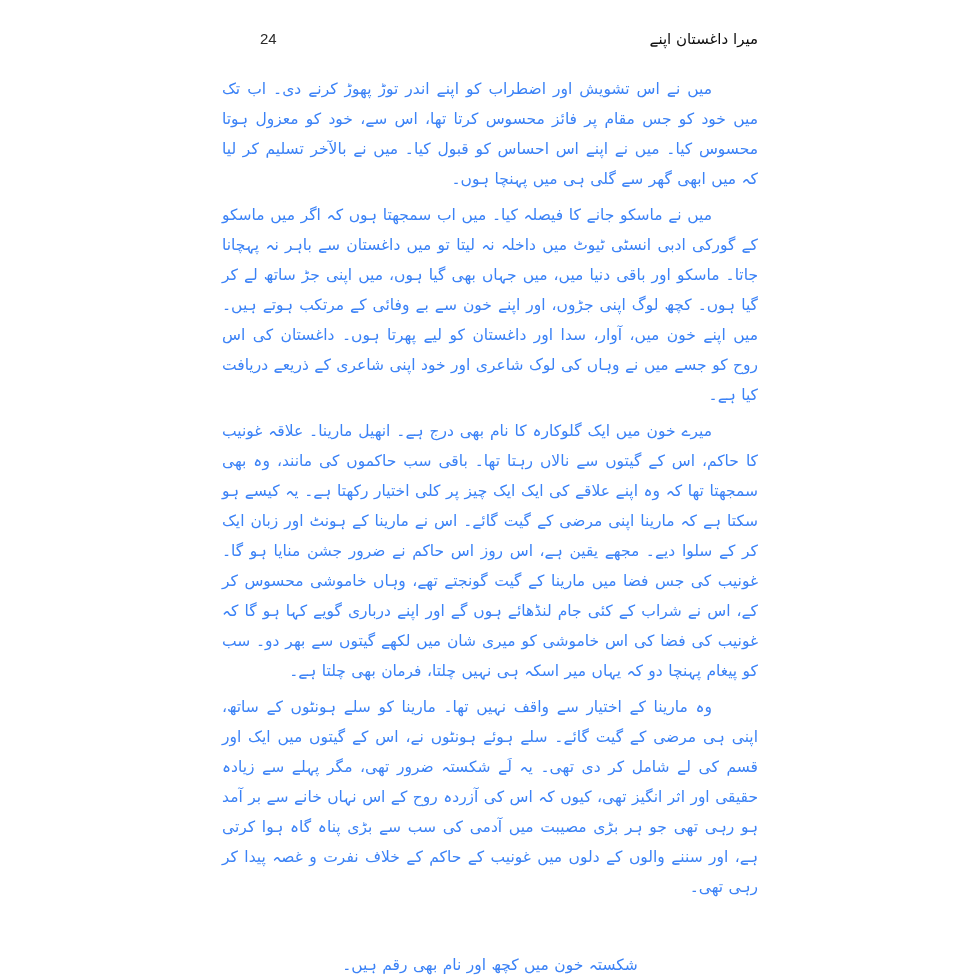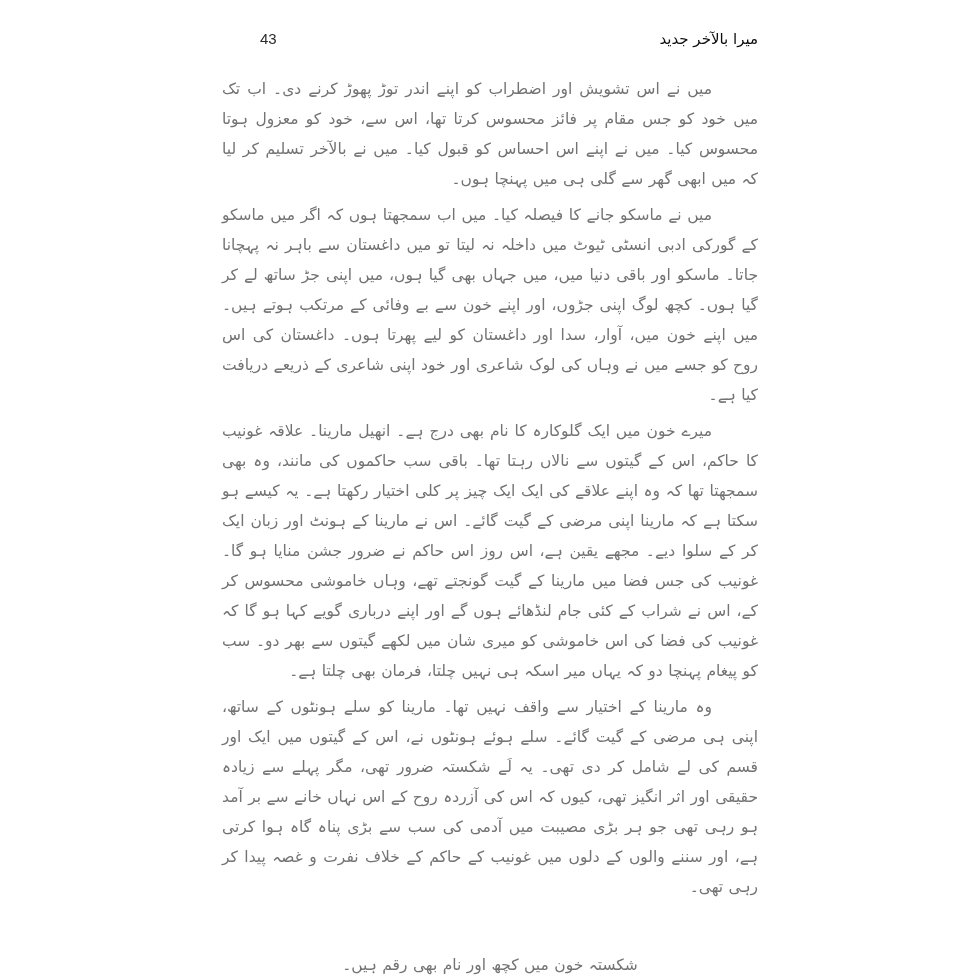--- a/index.html
+++ b/index.html
@@ -78,21 +78,21 @@
     text-align: justify;
     text-align-last: right;
   }
 
   .para {
     direction: rtl;
     unicode-bidi: isolate;
     font-family: "DejaVu Sans", "Liberation Sans", sans-serif;
     font-size: 15.5px;
     line-height: 30px;
-    color: #737373;
+    color: #3b82f6;
     text-align: justify;
     text-align-last: right;
     text-indent: 46px;
     margin: 0 0 6px 0;
     word-spacing: 0.5px;
     hyphens: none;
   }
 
   .para:last-child {
     margin-bottom: 0;
@@ -108,23 +108,23 @@
     text-align: center;
     text-align-last: center;
   }
 </style>
 </head>
 <body>
 
 <div class="page">
 
   <div class="page-header">
-    <div class="header-title">میرا بالآخر جدید</div>
+    <div class="header-title">میرا داغستان اپنے</div>
     <div class="header-spacer"></div>
-    <div class="header-folio">43</div>
+    <div class="header-folio">24</div>
   </div>
 
   <div class="body-block">
     <p class="para">میں نے اس تشویش اور اضطراب کو اپنے اندر توڑ پھوڑ کرنے دی۔ اب تک میں خود کو جس مقام پر فائز محسوس کرتا تھا، اس سے، خود کو معزول ہوتا محسوس کیا۔ میں نے اپنے اس احساس کو قبول کیا۔ میں نے بالآخر تسلیم کر لیا کہ میں ابھی گھر سے گلی ہی میں پہنچا ہوں۔</p>
     <p class="para">میں نے ماسکو جانے کا فیصلہ کیا۔ میں اب سمجھتا ہوں کہ اگر میں ماسکو کے گورکی ادبی انسٹی ٹیوٹ میں داخلہ نہ لیتا تو میں داغستان سے باہر نہ پہچانا جاتا۔ ماسکو اور باقی دنیا میں، میں جہاں بھی گیا ہوں، میں اپنی جڑ ساتھ لے کر گیا ہوں۔ کچھ لوگ اپنی جڑوں، اور اپنے خون سے بے وفائی کے مرتکب ہوتے ہیں۔ میں اپنے خون میں، آوار، سدا اور داغستان کو لیے پھرتا ہوں۔ داغستان کی اس روح کو جسے میں نے وہاں کی لوک شاعری اور خود اپنی شاعری کے ذریعے دریافت کیا ہے۔</p>
     <p class="para">میرے خون میں ایک گلوکارہ کا نام بھی درج ہے۔ انھیل مارینا۔ علاقہ غونیب کا حاکم، اس کے گیتوں سے نالاں رہتا تھا۔ باقی سب حاکموں کی مانند، وہ بھی سمجھتا تھا کہ وہ اپنے علاقے کی ایک ایک چیز پر کلی اختیار رکھتا ہے۔ یہ کیسے ہو سکتا ہے کہ مارینا اپنی مرضی کے گیت گائے۔ اس نے مارینا کے ہونٹ اور زبان ایک کر کے سلوا دیے۔ مجھے یقین ہے، اس روز اس حاکم نے ضرور جشن منایا ہو گا۔ غونیب کی جس فضا میں مارینا کے گیت گونجتے تھے، وہاں خاموشی محسوس کر کے، اس نے شراب کے کئی جام لنڈھائے ہوں گے اور اپنے درباری گویے کہا ہو گا کہ غونیب کی فضا کی اس خاموشی کو میری شان میں لکھے گیتوں سے بھر دو۔ سب کو پیغام پہنچا دو کہ یہاں میر اسکہ ہی نہیں چلتا، فرمان بھی چلتا ہے۔</p>
     <p class="para">وہ مارینا کے اختیار سے واقف نہیں تھا۔ مارینا کو سلے ہونٹوں کے ساتھ، اپنی ہی مرضی کے گیت گائے۔ سلے ہوئے ہونٹوں نے، اس کے گیتوں میں ایک اور قسم کی لے شامل کر دی تھی۔ یہ لَے شکستہ ضرور تھی، مگر پہلے سے زیادہ حقیقی اور اثر انگیز تھی، کیوں کہ اس کی آزردہ روح کے اس نہاں خانے سے بر آمد ہو رہی تھی جو ہر بڑی مصیبت میں آدمی کی سب سے بڑی پناہ گاہ ہوا کرتی ہے، اور سننے والوں کے دلوں میں غونیب کے حاکم کے خلاف نفرت و غصہ پیدا کر رہی تھی۔</p>
     <p class="para closing gap-before">شکستہ خون میں کچھ اور نام بھی رقم ہیں۔</p>
   </div>
 

